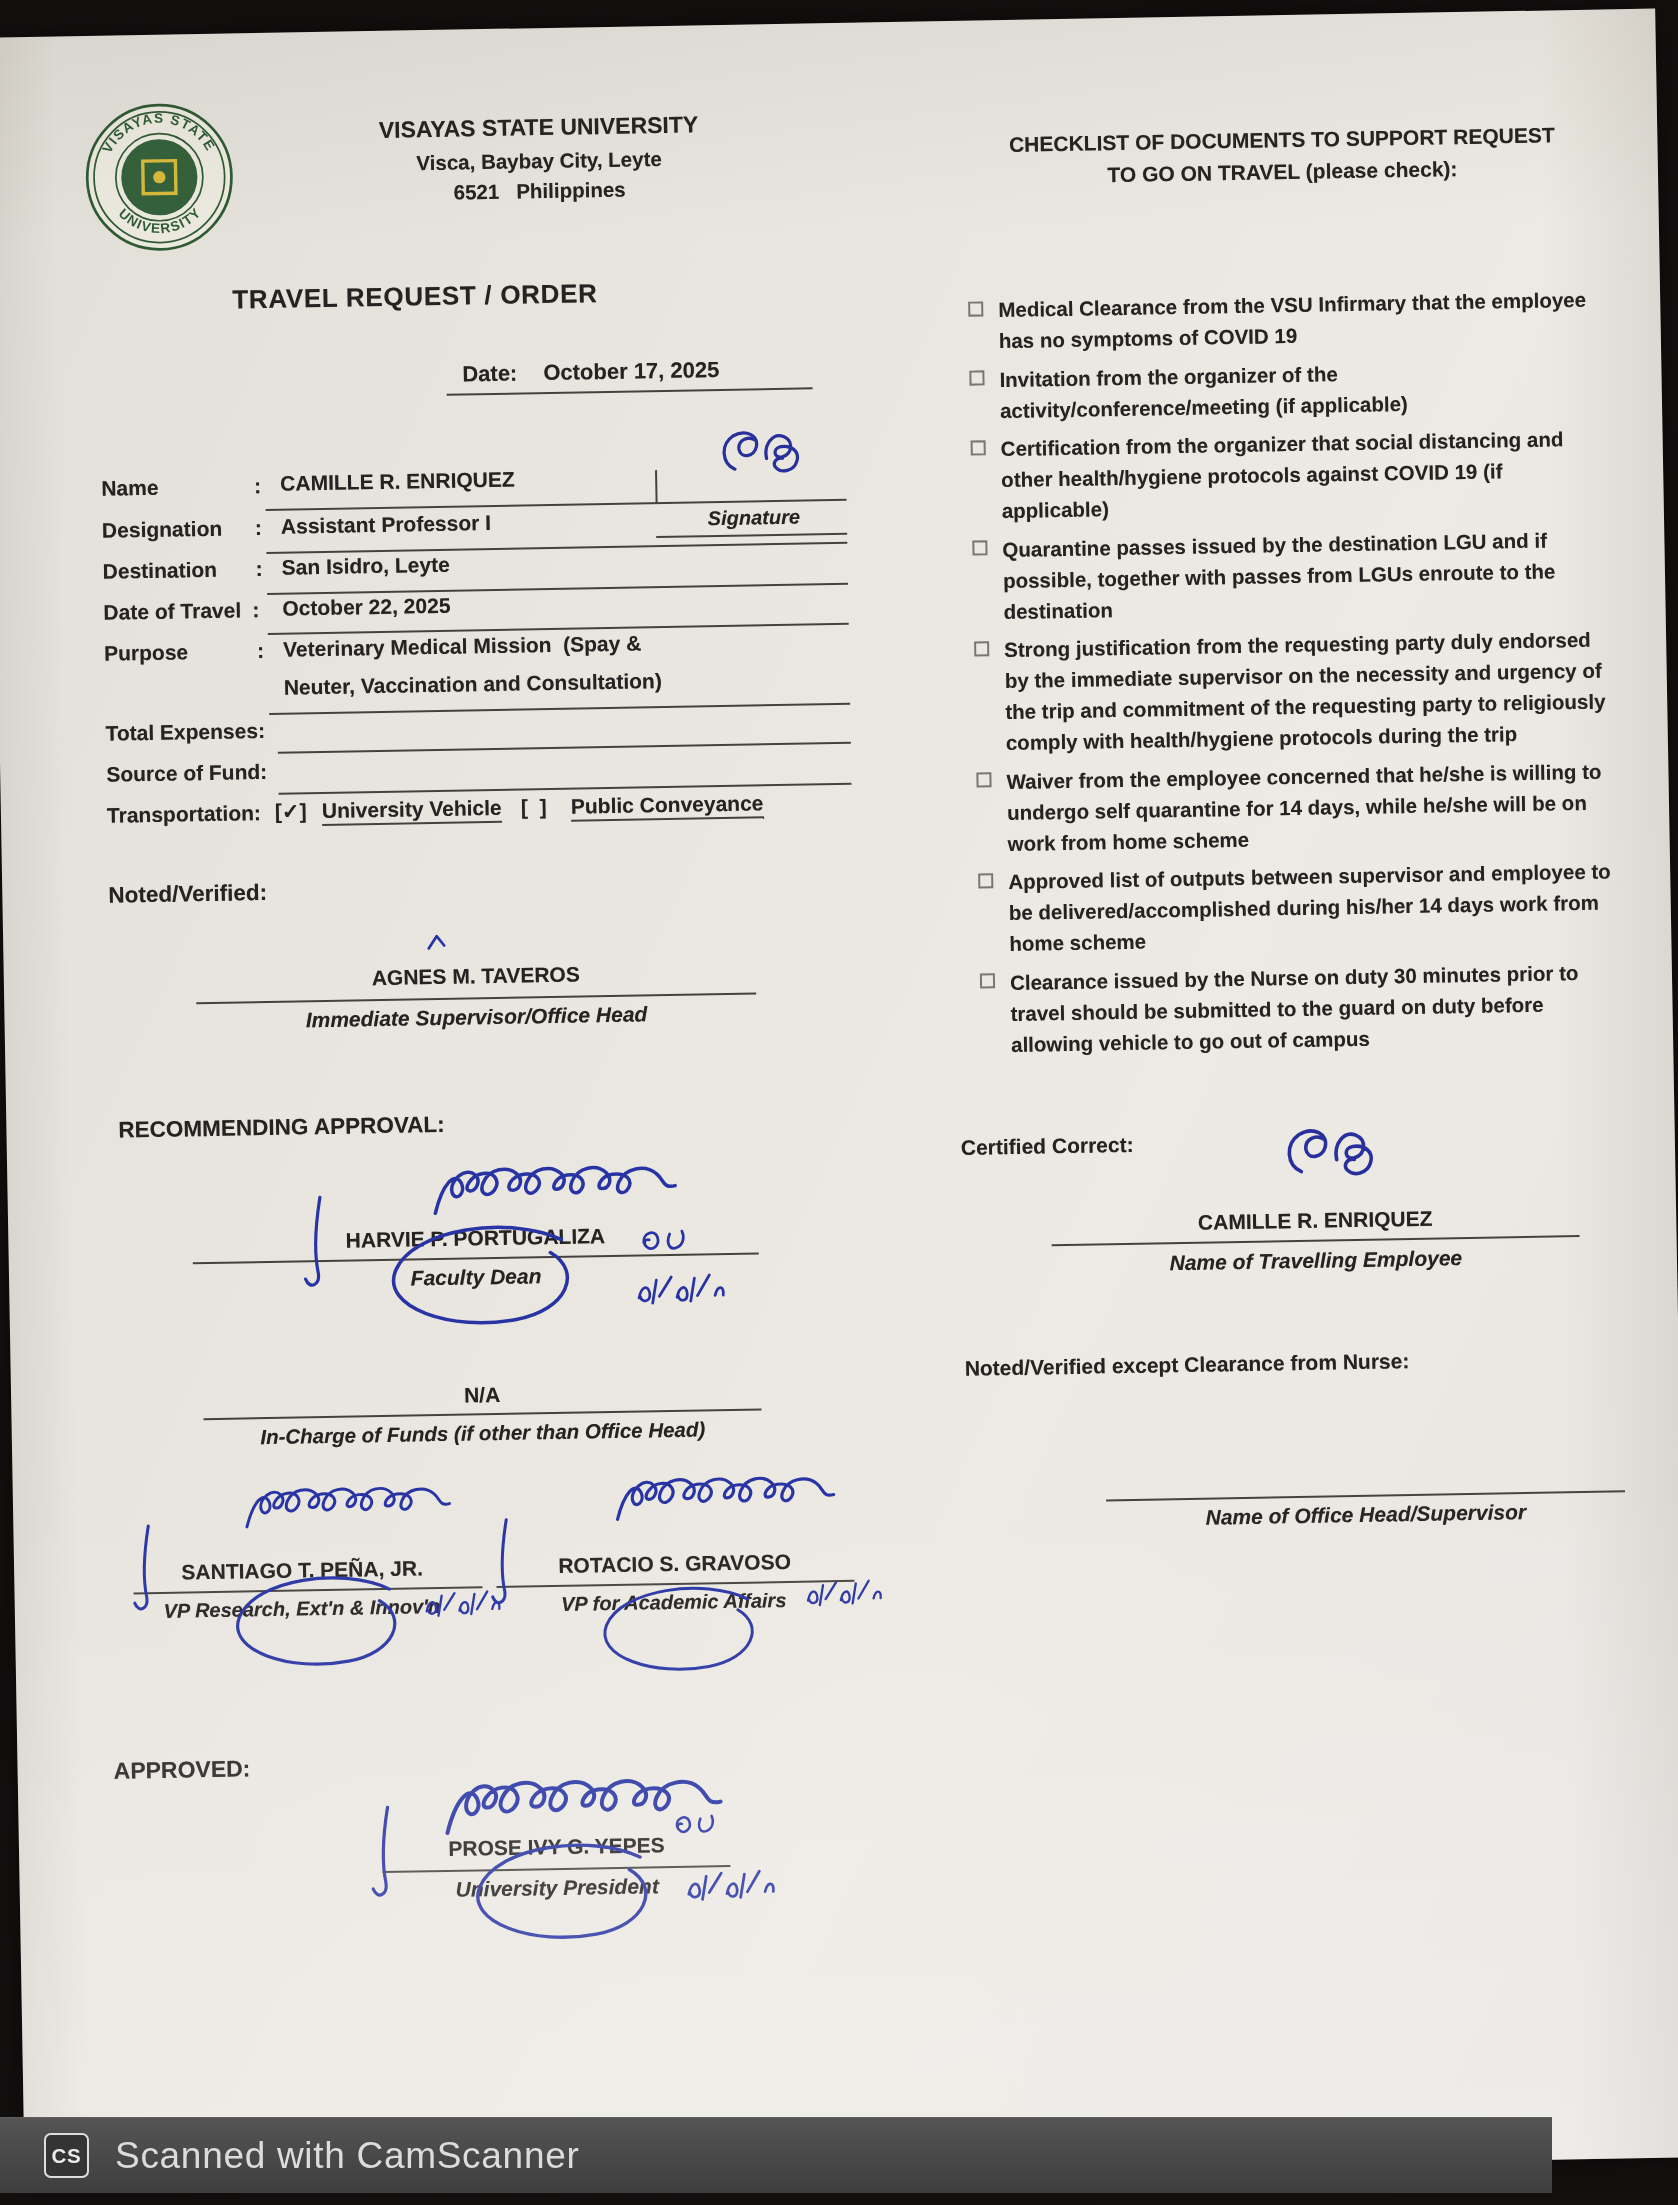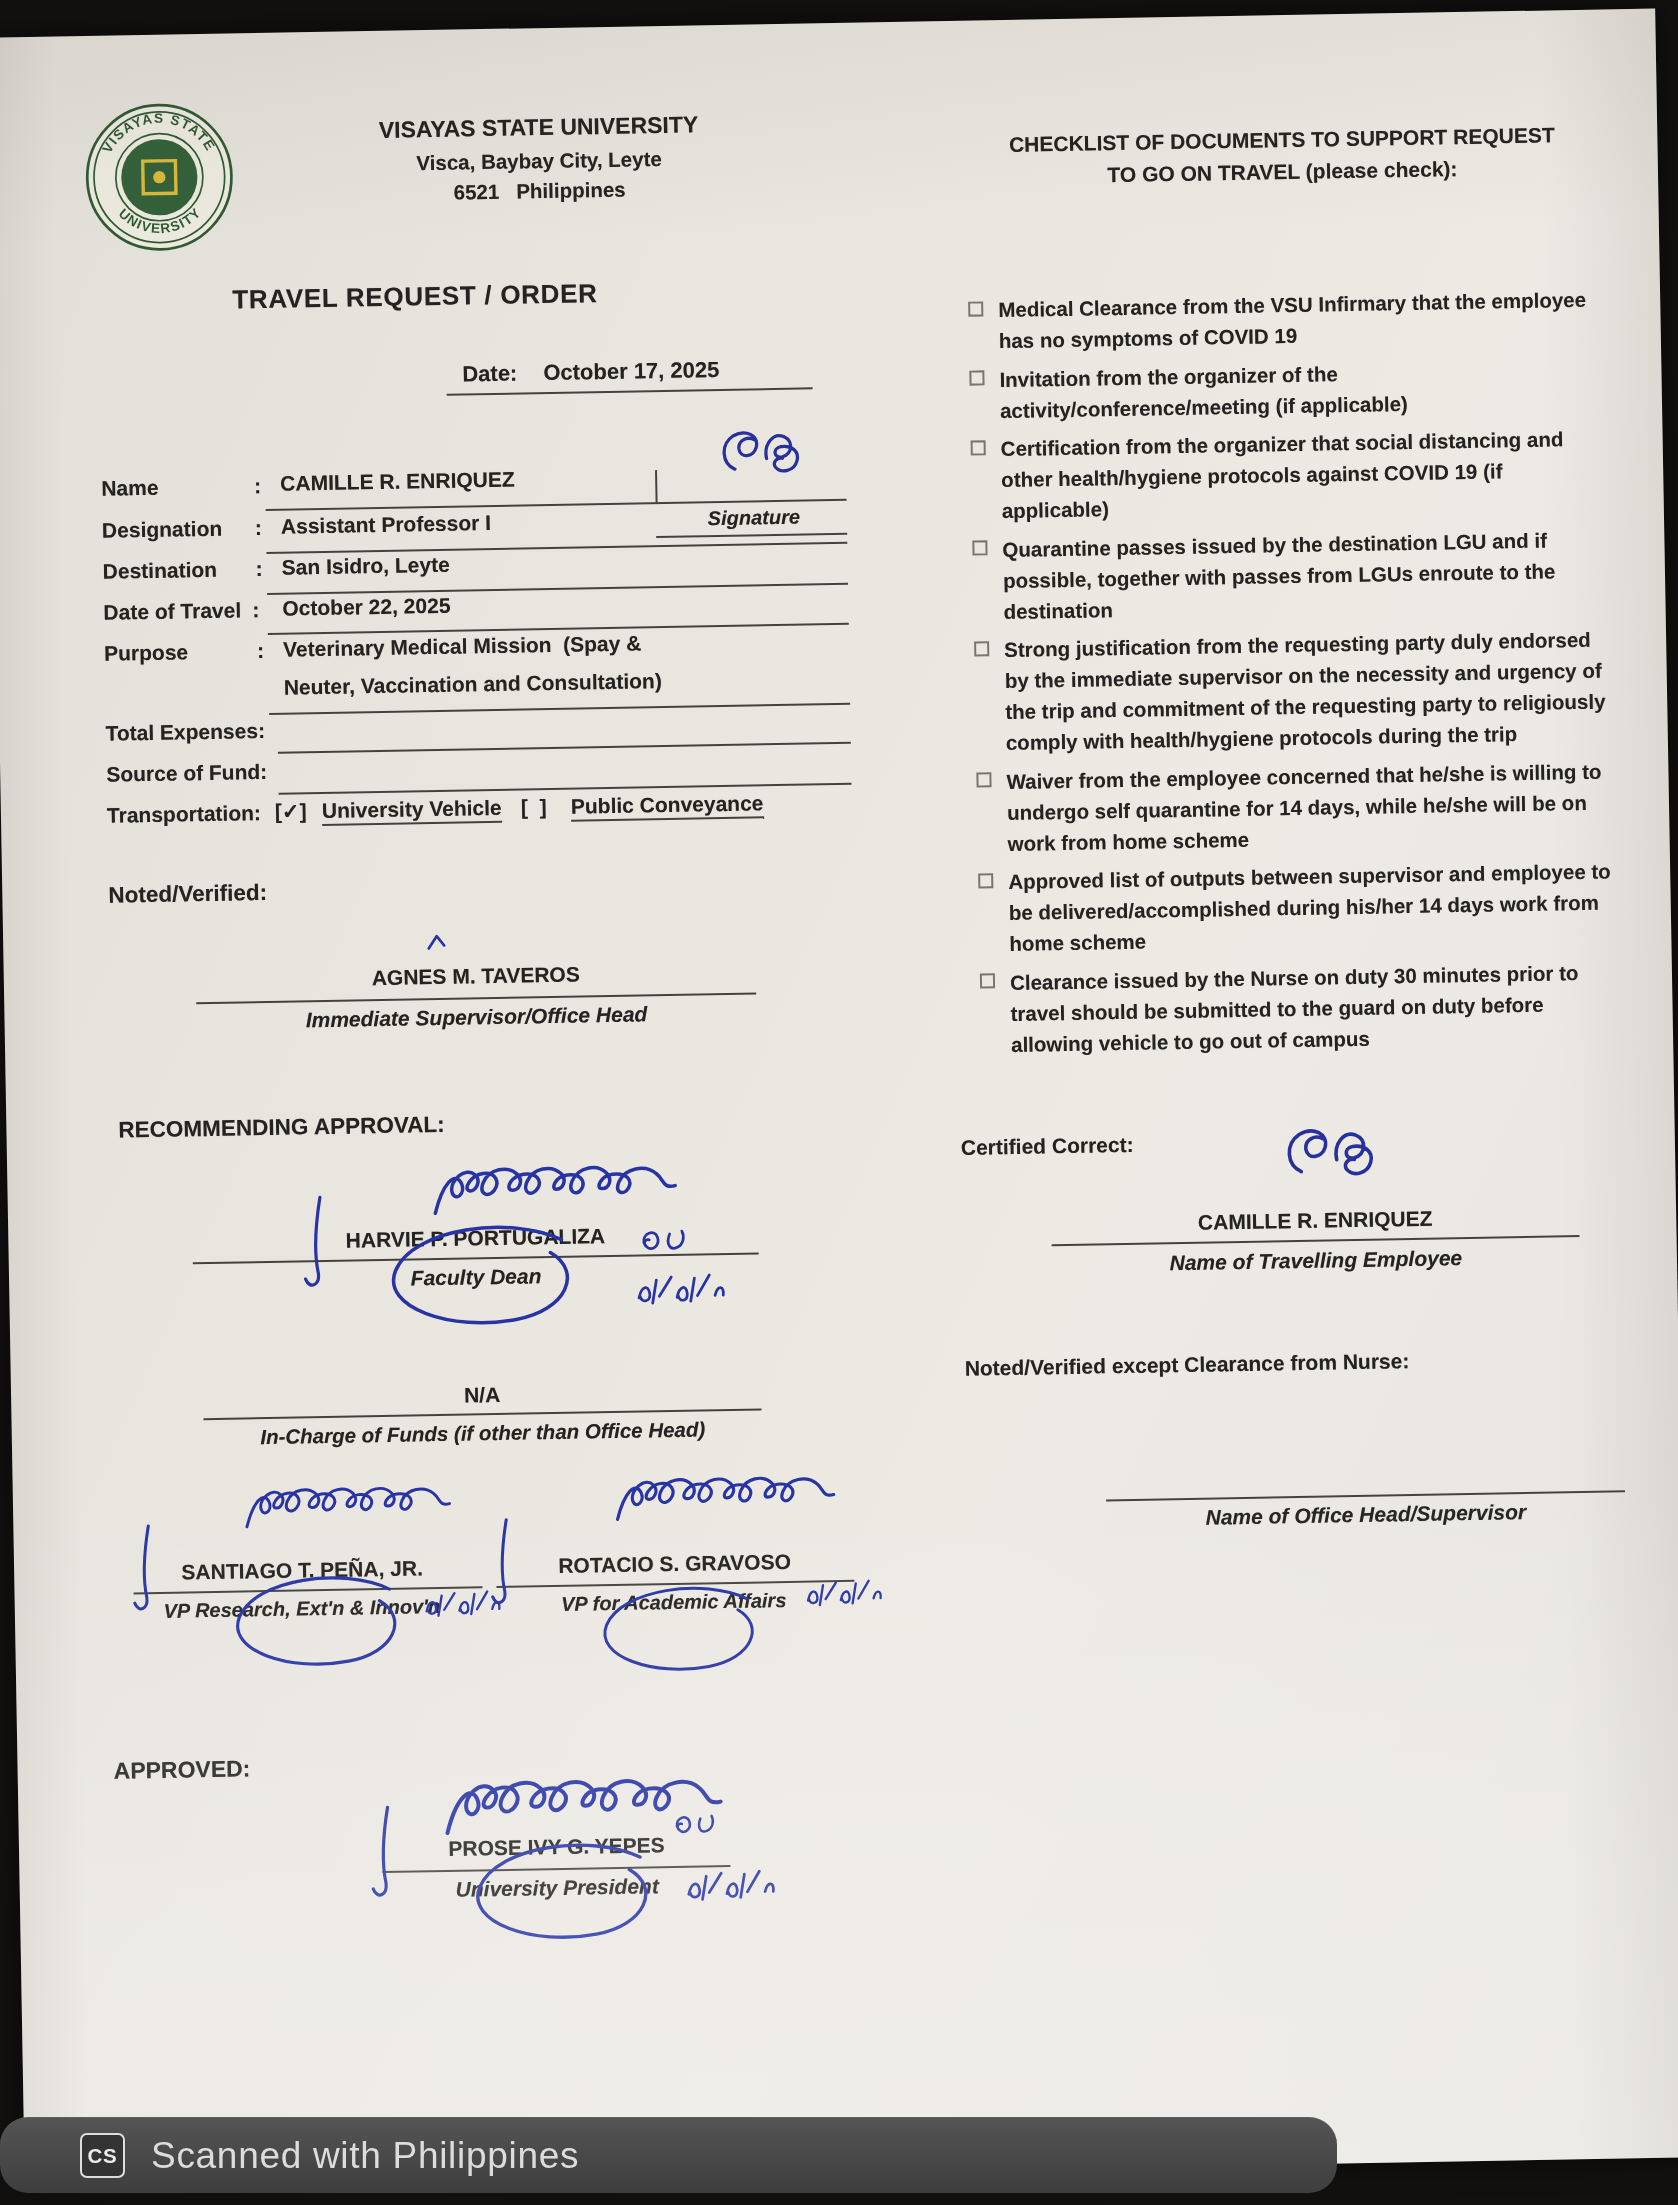--- a/index.html
+++ b/index.html
@@ -25,24 +25,24 @@
   .t29 { font-size:20px; } .t30 { font-size:20.5px; } .t31 { font-size:21px; }
   .t32 { font-size:22px; } .t33 { font-size:22.5px; } .t34 { font-size:23px; } .t38 { font-size:26px; letter-spacing:0.7px; }
   .line  { position:absolute; height:2px; background:#45423d; }
   .vline { position:absolute; width:2px;  background:#45423d; }
   .chk-list { display:flex; flex-direction:column; gap:7.5px; }
   .chk-item { display:flex; align-items:flex-start; }
   .chk-box  { flex:0 0 auto; width:15px; height:15px; border:2px solid #7a766f; margin:6.8px 15px 0 0; background:transparent; }
   .chk-text { font-size:20.5px; font-weight:700; line-height:31px; color:#242321; text-shadow:0 0 0.7px rgba(40,38,34,.3); }
   .undl { border-bottom:2px solid #45423d; padding-bottom:1.4px; }
   .csbar {
-    position:absolute; left:0; top:2117px; width:1337px; height:76px;
+    position:absolute; left:0; top:2117px; width:1552px; height:76px;
     background:linear-gradient(180deg,#545454,#3e3e3e);
-    display:flex; align-items:center; gap:26px; padding-left:80px;
-    border-top:0.7px solid #5f5f5f; z-index:5;border-radius:28px;
+    display:flex; align-items:center; gap:26px; padding-left:44px;
+    border-top:0.7px solid #5f5f5f; z-index:5;
   }
   .cs-logo {
     width:45px; height:45px; border:2.7px solid #dedede; border-radius:6.8px;
     background:#343434; display:grid; place-items:center;
     color:#ececec; font-size:20.5px; font-weight:700; letter-spacing:0.7px;
   }
   .cs-text { font-size:37px; color:#dcdcdc; letter-spacing:0.7px; }
 </style>
 </head>
 <body>
@@ -293,16 +293,16 @@
     <svg class="abs" style="left:1268px;top:1108px" width="136" height="65" viewBox="0 0 200 95">
         <use href="#sig-initials" width="200" height="95"></use>
       </svg>
 
   </div>
 
   <div class="csbar">
     <div class="cs-logo">
       <span>CS</span>
     </div>
-    <div class="cs-text">Scanned with Philippines</div>
+    <div class="cs-text">Scanned with CamScanner</div>
   </div>
 </div>
 
 
 </body></html>

